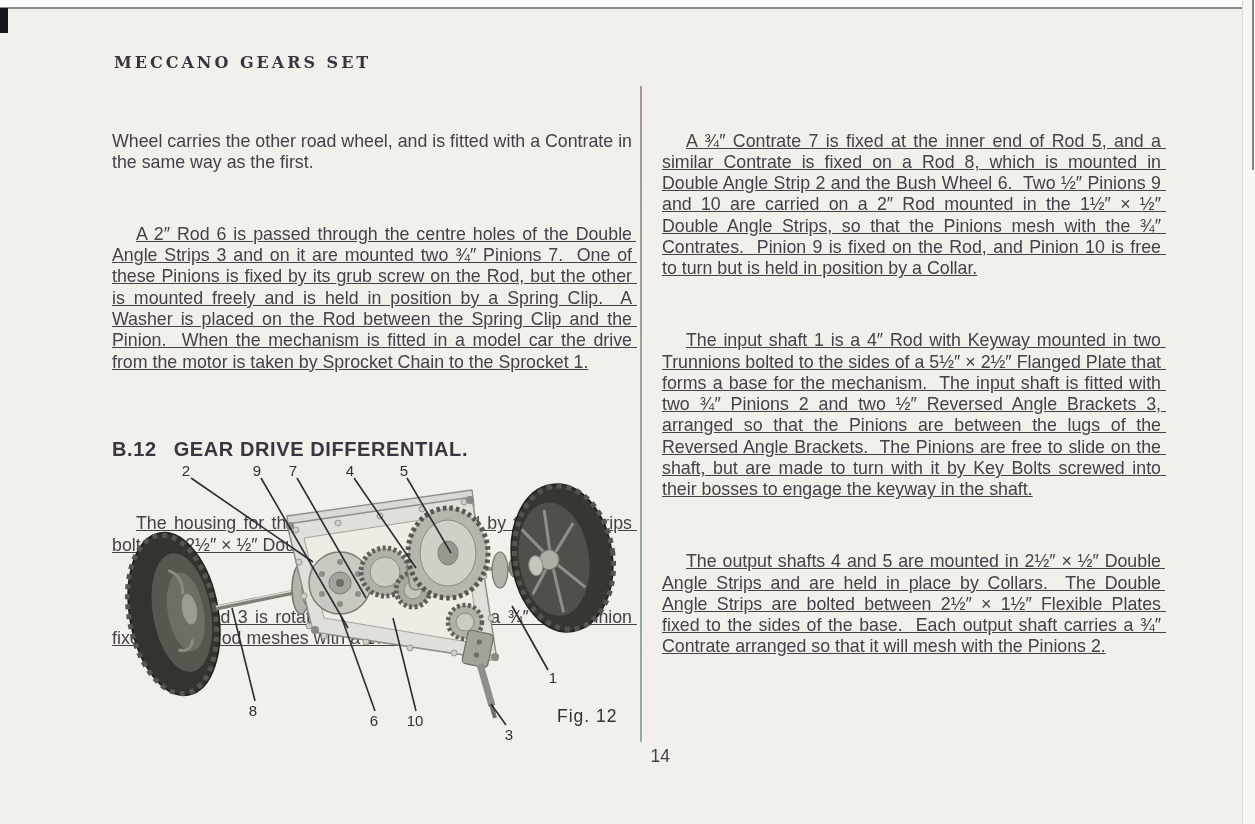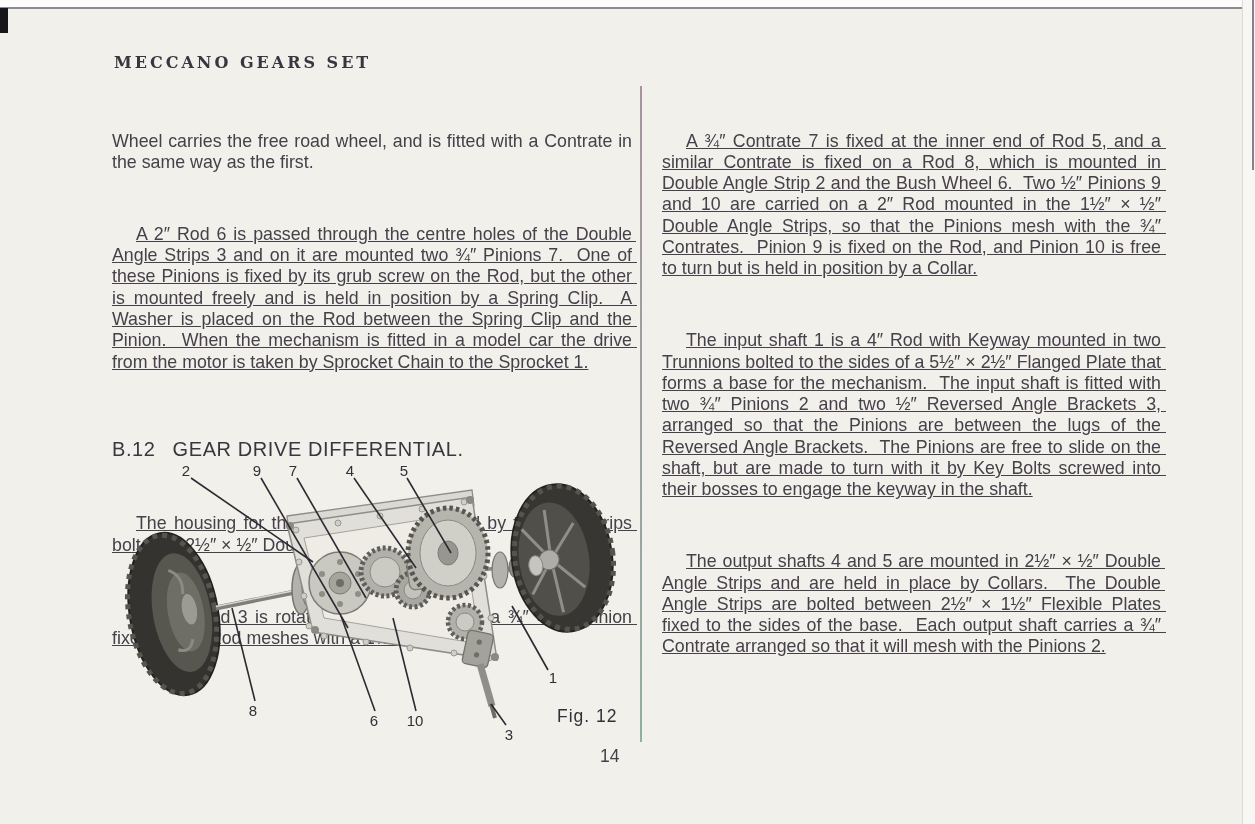--- a/index.html
+++ b/index.html
@@ -32,56 +32,56 @@
   .col {
     position:absolute; top:88px;
     font-size:17.8px; line-height:21.3px;
     text-align:justify; white-space:pre-wrap;
   }
   .col-left  { left:112px; width:520px; }
   .col-right { left:662px; width:499px; }
   .col p { margin:0 0 8px 0; }
   .col p.indent { text-indent:24px;text-decoration:underline; }
   .col h2 {
-    font-size:20px; font-weight:normal; letter-spacing:0.6px;
+    font-size:20px; font-weight:bold; letter-spacing:0.6px;
     color:#3a3540; margin:16px 0 10px 0; white-space:normal;
   }
   .col h2 .sec-num { margin-right:17px; }
   .column-divider {
     position:absolute; left:640px; top:86px; width:2px; height:656px;
     background:linear-gradient(#9b8290,#8f939b 55%,#7fa396);
     opacity:.85;
   }
   .figure-wrap {
     position:absolute; left:108px; top:450px; width:530px; height:300px;
   }
   .page-number {
     position:absolute; left:600px; top:746px; width:70px;
-    text-align:left; font-size:17.5px; color:#45404a;
+    text-align:right; font-size:17.5px; color:#45404a;
   }
   svg text {
     font-family:"Liberation Sans", sans-serif;
     font-size:15px; fill:#332f38;
   }
   svg text.fig-caption { font-size:17.5px; letter-spacing:1px; }
 </style>
 </head>
 <body style="background: rgb(242, 240, 234); color: rgb(69, 64, 73);">
 
 <div class="edge-top"></div>
 <div class="corner-mark-tl"></div>
 <div class="edge-right"></div>
 <div class="edge-right-line"></div>
 
 <div class="running-head">MECCANO GEARS SET</div>
 
 <div class="column-divider" style="background: linear-gradient(rgb(155, 130, 144), rgb(127, 163, 150));"></div>
 
 <div class="col col-left">
-  <p>Wheel carries the free road wheel, and is fitted with a Contrate in the same way as the first.</p>
+  <p>Wheel carries the other road wheel, and is fitted with a Contrate in the same way as the first.</p>
   <p class="indent">A 2″ Rod 6 is passed through the centre holes of the Double Angle Strips 3 and on it are mounted two ¾″ Pinions 7.  One of these Pinions is fixed by its grub screw on the Rod, but the other is mounted freely and is held in position by a Spring Clip.  A Washer is placed on the Rod between the Spring Clip and the Pinion.  When the mechanism is fitted in a model car the drive from the motor is taken by Sprocket Chain to the Sprocket 1.</p>
   <h2><span class="sec-num">B.12</span><span>GEAR DRIVE DIFFERENTIAL.</span></h2>
   <p class="indent">The housing for this mechanism is formed by two 3½″ Strips bolted to 2½″ × ½″ Double Angle Strips 1 and 2.</p>
   <p class="indent">The 2″ Rod 3 is rotated by the motor, and a ¾″ × ¼″ Pinion fixed on the Rod meshes with a 1½″ Contrate 4,</p>
 </div>
 
 <div class="col col-right">
   <p class="indent">A ¾″ Contrate 7 is fixed at the inner end of Rod 5, and a similar Contrate is fixed on a Rod 8, which is mounted in Double Angle Strip 2 and the Bush Wheel 6.  Two ½″ Pinions 9 and 10 are carried on a 2″ Rod mounted in the 1½″ × ½″ Double Angle Strips, so that the Pinions mesh with the ¾″ Contrates.  Pinion 9 is fixed on the Rod, and Pinion 10 is free to turn but is held in position by a Collar.</p>
   <p class="indent">The input shaft 1 is a 4″ Rod with Keyway mounted in two Trunnions bolted to the sides of a 5½″ × 2½″ Flanged Plate that forms a base for the mechanism.  The input shaft is fitted with two ¾″ Pinions 2 and two ½″ Reversed Angle Brackets 3, arranged so that the Pinions are between the lugs of the Reversed Angle Brackets.  The Pinions are free to slide on the shaft, but are made to turn with it by Key Bolts screwed into their bosses to engage the keyway in the shaft.</p>
   <p class="indent">The output shafts 4 and 5 are mounted in 2½″ × ½″ Double Angle Strips and are held in place by Collars.  The Double Angle Strips are bolted between 2½″ × 1½″ Flexible Plates fixed to the sides of the base.  Each output shaft carries a ¾″ Contrate arranged so that it will mesh with the Pinions 2.</p>

